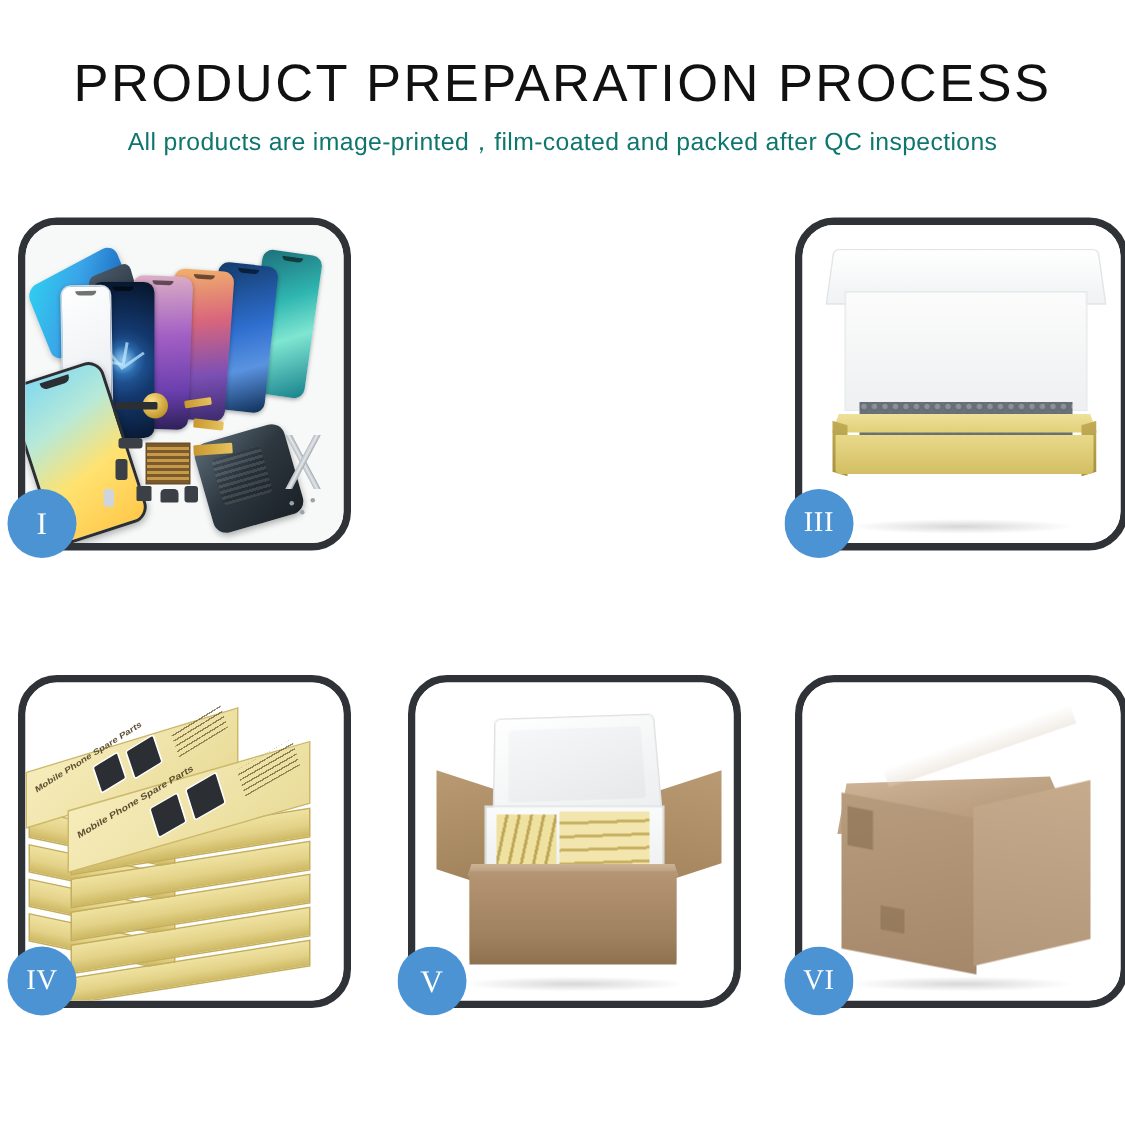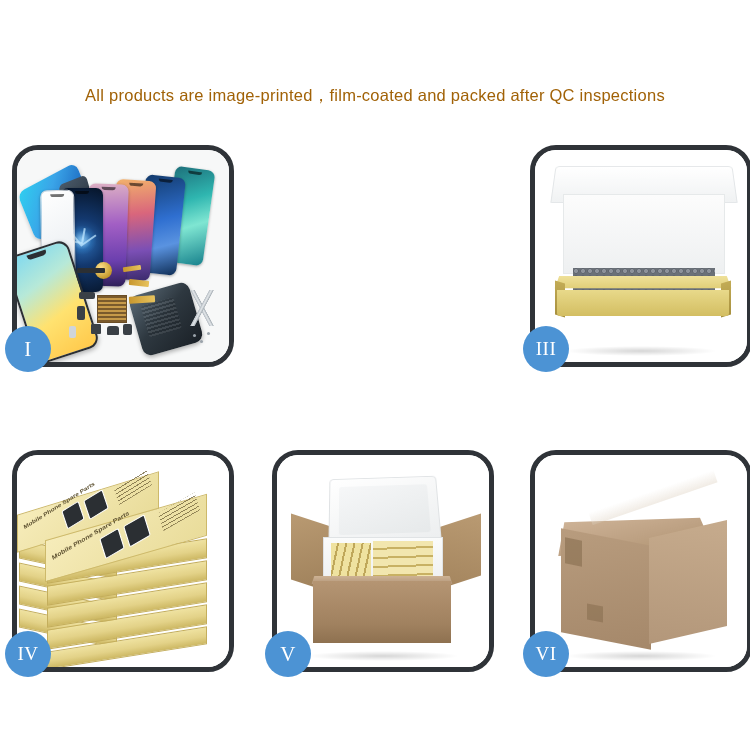--- a/index.html
+++ b/index.html
@@ -39,21 +39,21 @@
   }
   #page-subtitle {
     position: absolute;
     left: 0;
     top: 84px;
     width: 750px;
     font-family: "Liberation Sans", sans-serif;
     font-size: 16.5px;
     font-weight: 400;
     letter-spacing: 0.25px;
-    color: #a16207;
+    color: #0f766e;
     line-height: 22px;
     white-space: nowrap;
   }
 
   
   #panel-grid {
     position: absolute;
     left: 0;
     top: 0;
     width: 750px;
@@ -548,20 +548,21 @@
     position: absolute;
     left: 14%; bottom: 6px;
     width: 72%; height: 10px;
     background: radial-gradient(ellipse at center, rgba(0,0,0,.16), rgba(0,0,0,0) 70%);
   }
 </style>
 </head>
 <body>
 
 <div id="header">
+  <div id="page-title">PRODUCT PREPARATION PROCESS</div>
   <div id="page-subtitle">All products are image-printed，film-coated and packed after QC inspections</div>
 </div>
 
 <div id="panel-grid">
 
   <div class="panel p1">
     <div class="panel-clip p1bg">
       <div class="panel-img">
         <div class="flat-screen"></div>
 

